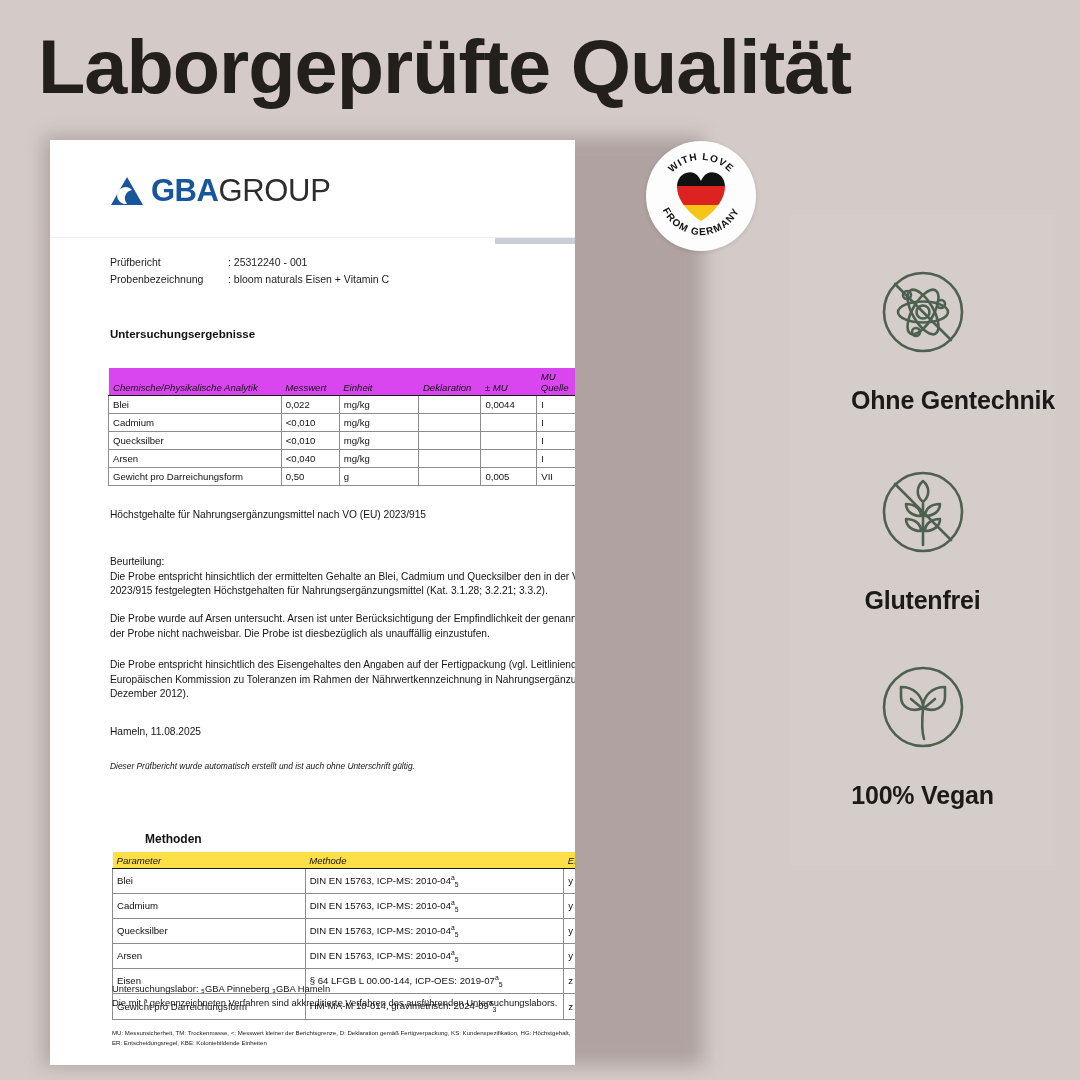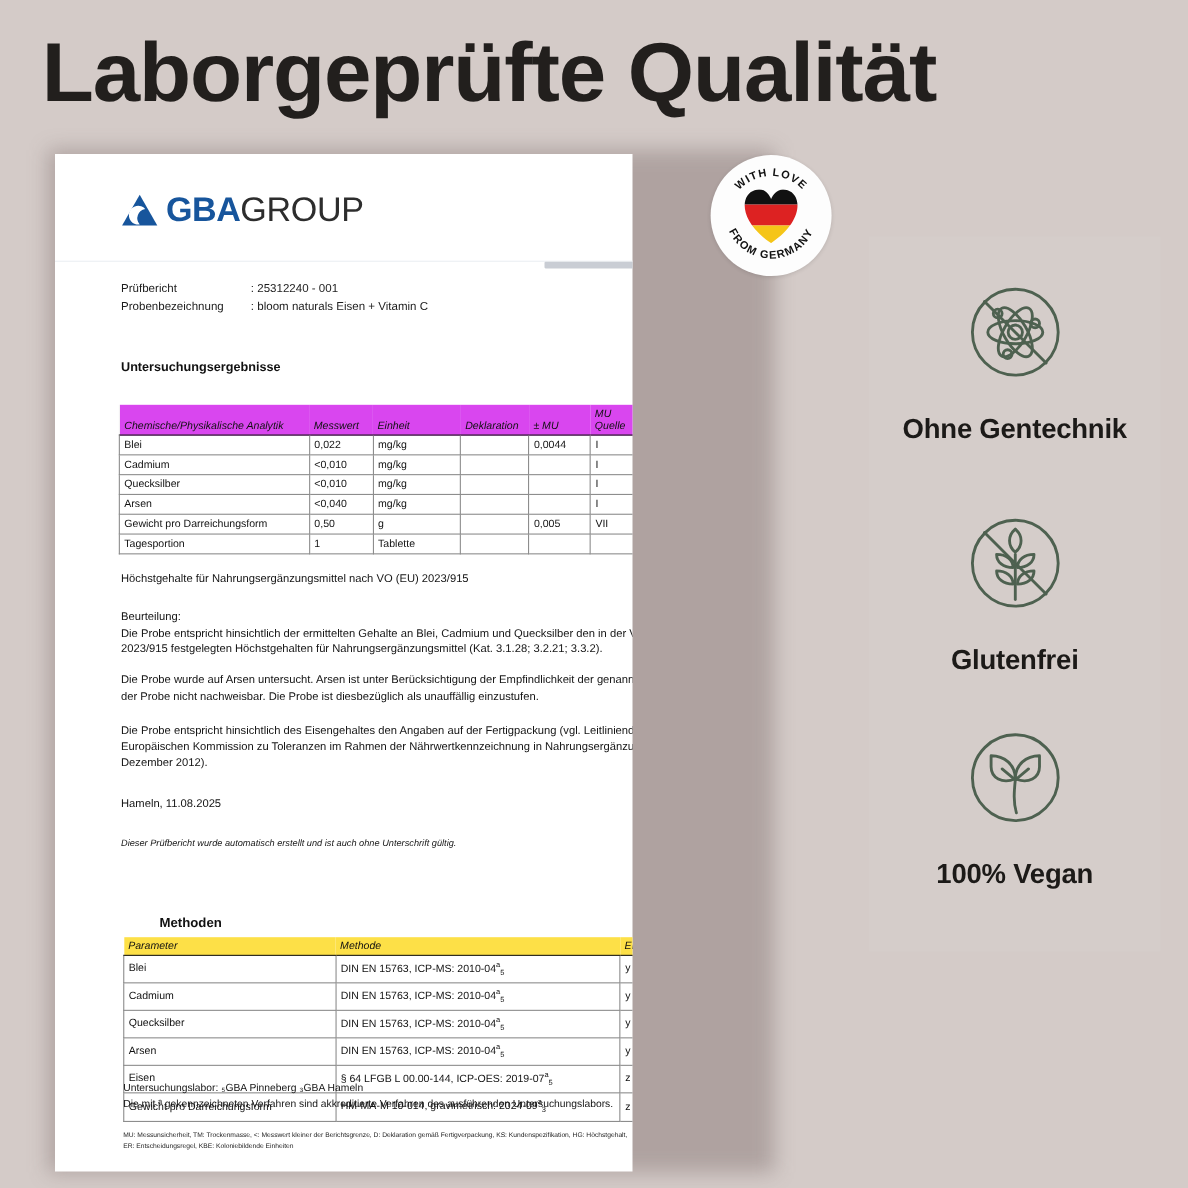--- a/index.html
+++ b/index.html
@@ -36,21 +36,21 @@
     width: 265px;
     height: 650px;
     background: rgba(255,255,255,0.045);
   }
   .feature {
     position: absolute;
     left: 0;
     width: 265px;
     text-align: center;
   }
-  .feature.f1 { top: 35px; }
+  .feature.f1 { top: 45px; text-align: right; }
   .feature.f2 { top: 245px; }
   .feature.f3 { top: 440px; }
   .feature-icon {
     width: 104px; height: 104px;
     margin: 0 auto 22px auto;
     display: block;
   }
   .feature-label {
     font-size: 25px;
     font-weight: 700;
@@ -149,21 +149,21 @@
   .sub { font-size: 6.8px; vertical-align: sub; }
 
   .para {
     position: absolute;
     left: 60px;
     width: 540px;
     font-size: 10.2px;
     line-height: 14.5px;
     color: #141414;
   }
-  .para.p-limits { top: 380px; }
+  .para.p-limits { top: 368px; }
   .para.p-beurt  { top: 415px; }
   .para.p-arsen  { top: 472px; }
   .para.p-eisen  { top: 518px; }
   .para.p-ort    { top: 585px; }
   .para.p-auto   { top: 619px; font-size: 8.4px; font-style: italic; }
 
   .sec-title.r2 { top: 692px; font-size: 12px; margin-left: 35px; }
 
   .foot-note {
     position: absolute; left: 62px; top: 842px;
@@ -344,29 +344,20 @@
         </tr>
         <tr>
           <td>Gewicht pro Darreichungsform</td>
           <td>0,50</td>
           <td>g</td>
           <td></td>
           <td>0,005</td>
           <td>VII</td>
           <td></td>
         </tr>
-        <tr>
-          <td>Tagesportion</td>
-          <td>1</td>
-          <td>Tablette</td>
-          <td></td>
-          <td></td>
-          <td></td>
-          <td></td>
-        </tr>
       </tbody>
   </table>
 
   <div class="para p-limits">Höchstgehalte für Nahrungsergänzungsmittel nach VO (EU) 2023/915</div>
 
   <div class="para p-beurt">
     <div>Beurteilung:</div>
     <div>Die Probe entspricht hinsichtlich der ermittelten Gehalte an Blei, Cadmium und Quecksilber den in der Verordnung (EU) 2023/915 festgelegten Höchstgehalten für Nahrungsergänzungsmittel (Kat. 3.1.28; 3.2.21; 3.3.2).</div>
   </div>
 

